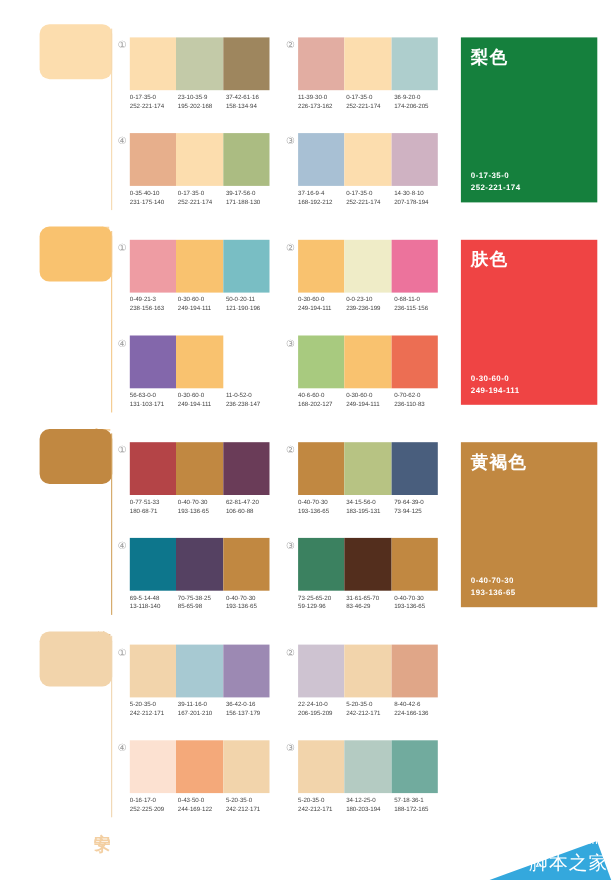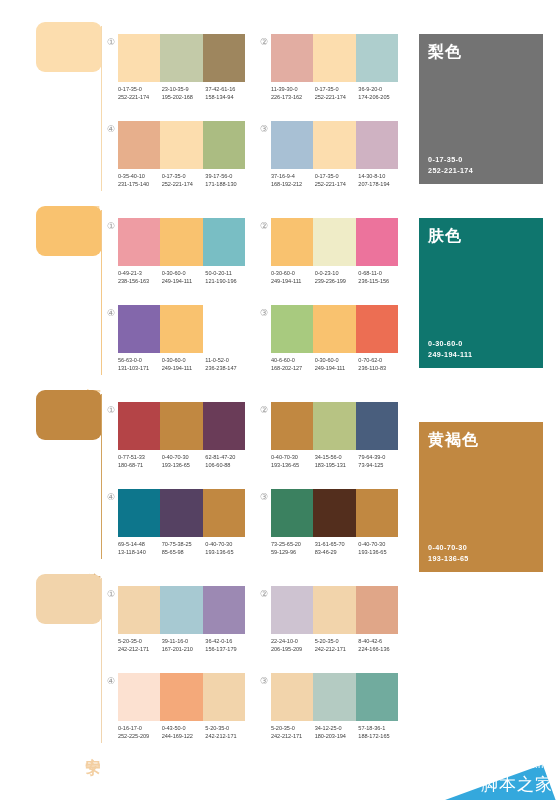--- a/index.html
+++ b/index.html
@@ -274,21 +274,21 @@
             <div class="code-cell">
               <div>0-17-35-0</div>
               <div>252-221-174</div>
             </div>
             <div class="code-cell">
               <div>14-30-8-10</div>
               <div>207-178-194</div>
             </div>
           </div>
         </div>
-        <div class="feature" style="background: #737373;">
+        <div class="feature" style="background: #15803d;">
           <div class="feature-name">梨色</div>
           <div class="feature-codes">
             <div>0-17-35-0</div>
             <div>252-221-174</div>
           </div>
         </div>
       </div>
       <div class="section" style="top: 198px;">
         <div class="left-col">
           <div class="mood-swatch" style="background: rgb(249, 194, 111);"></div>
@@ -376,21 +376,21 @@
             <div class="code-cell">
               <div>0-30-60-0</div>
               <div>249-194-111</div>
             </div>
             <div class="code-cell">
               <div>0-70-62-0</div>
               <div>236-110-83</div>
             </div>
           </div>
         </div>
-        <div class="feature" style="background: #0f766e;">
+        <div class="feature" style="background: #ef4444;">
           <div class="feature-name">肤色</div>
           <div class="feature-codes">
             <div>0-30-60-0</div>
             <div>249-194-111</div>
           </div>
         </div>
       </div>
       <div class="section" style="top: 382px;">
         <div class="left-col">
           <div class="mood-swatch" style="background: rgb(193, 136, 65);"></div>
@@ -478,21 +478,21 @@
             <div class="code-cell">
               <div>31-61-65-70</div>
               <div>83-46-29</div>
             </div>
             <div class="code-cell">
               <div>0-40-70-30</div>
               <div>193-136-65</div>
             </div>
           </div>
         </div>
-        <div class="feature" style="background: rgb(193, 136, 65); margin-top: 20px;">
+        <div class="feature" style="background: rgb(193, 136, 65);">
           <div class="feature-name">黄褐色</div>
           <div class="feature-codes">
             <div>0-40-70-30</div>
             <div>193-136-65</div>
           </div>
         </div>
       </div>
       <div class="section" style="top: 566px;">
         <div class="left-col">
           <div class="mood-swatch" style="background: rgb(242, 212, 171);"></div>

